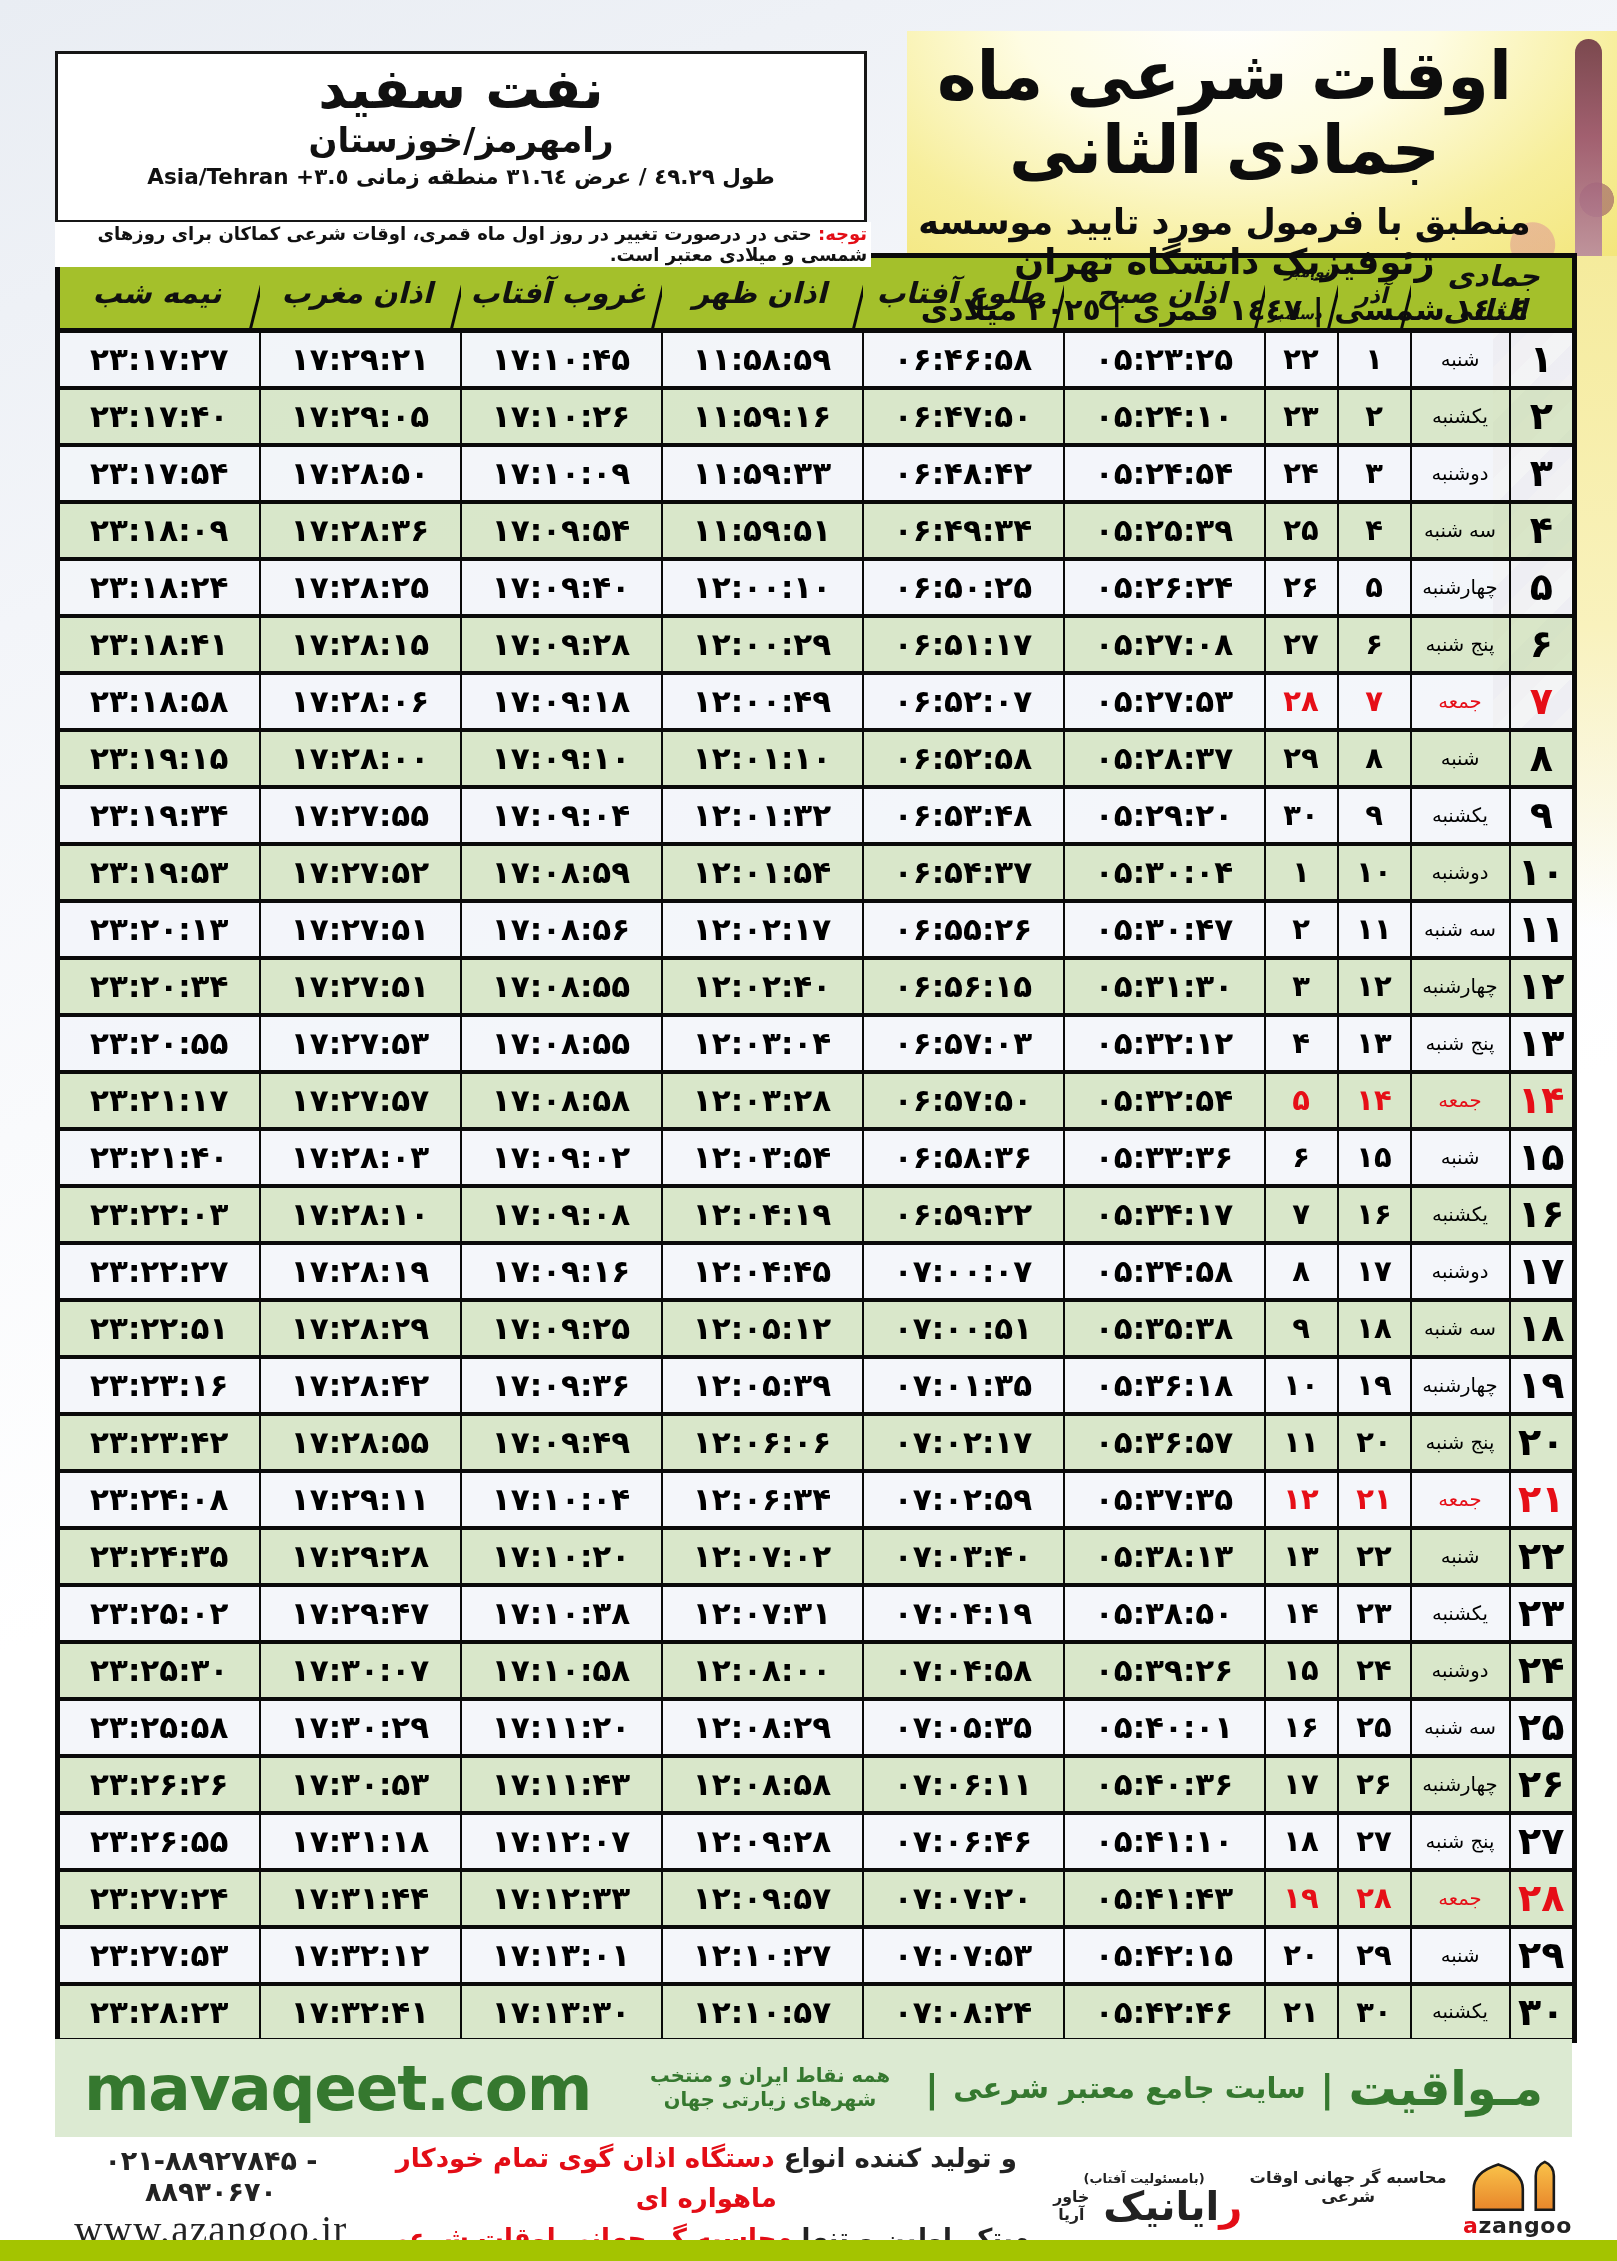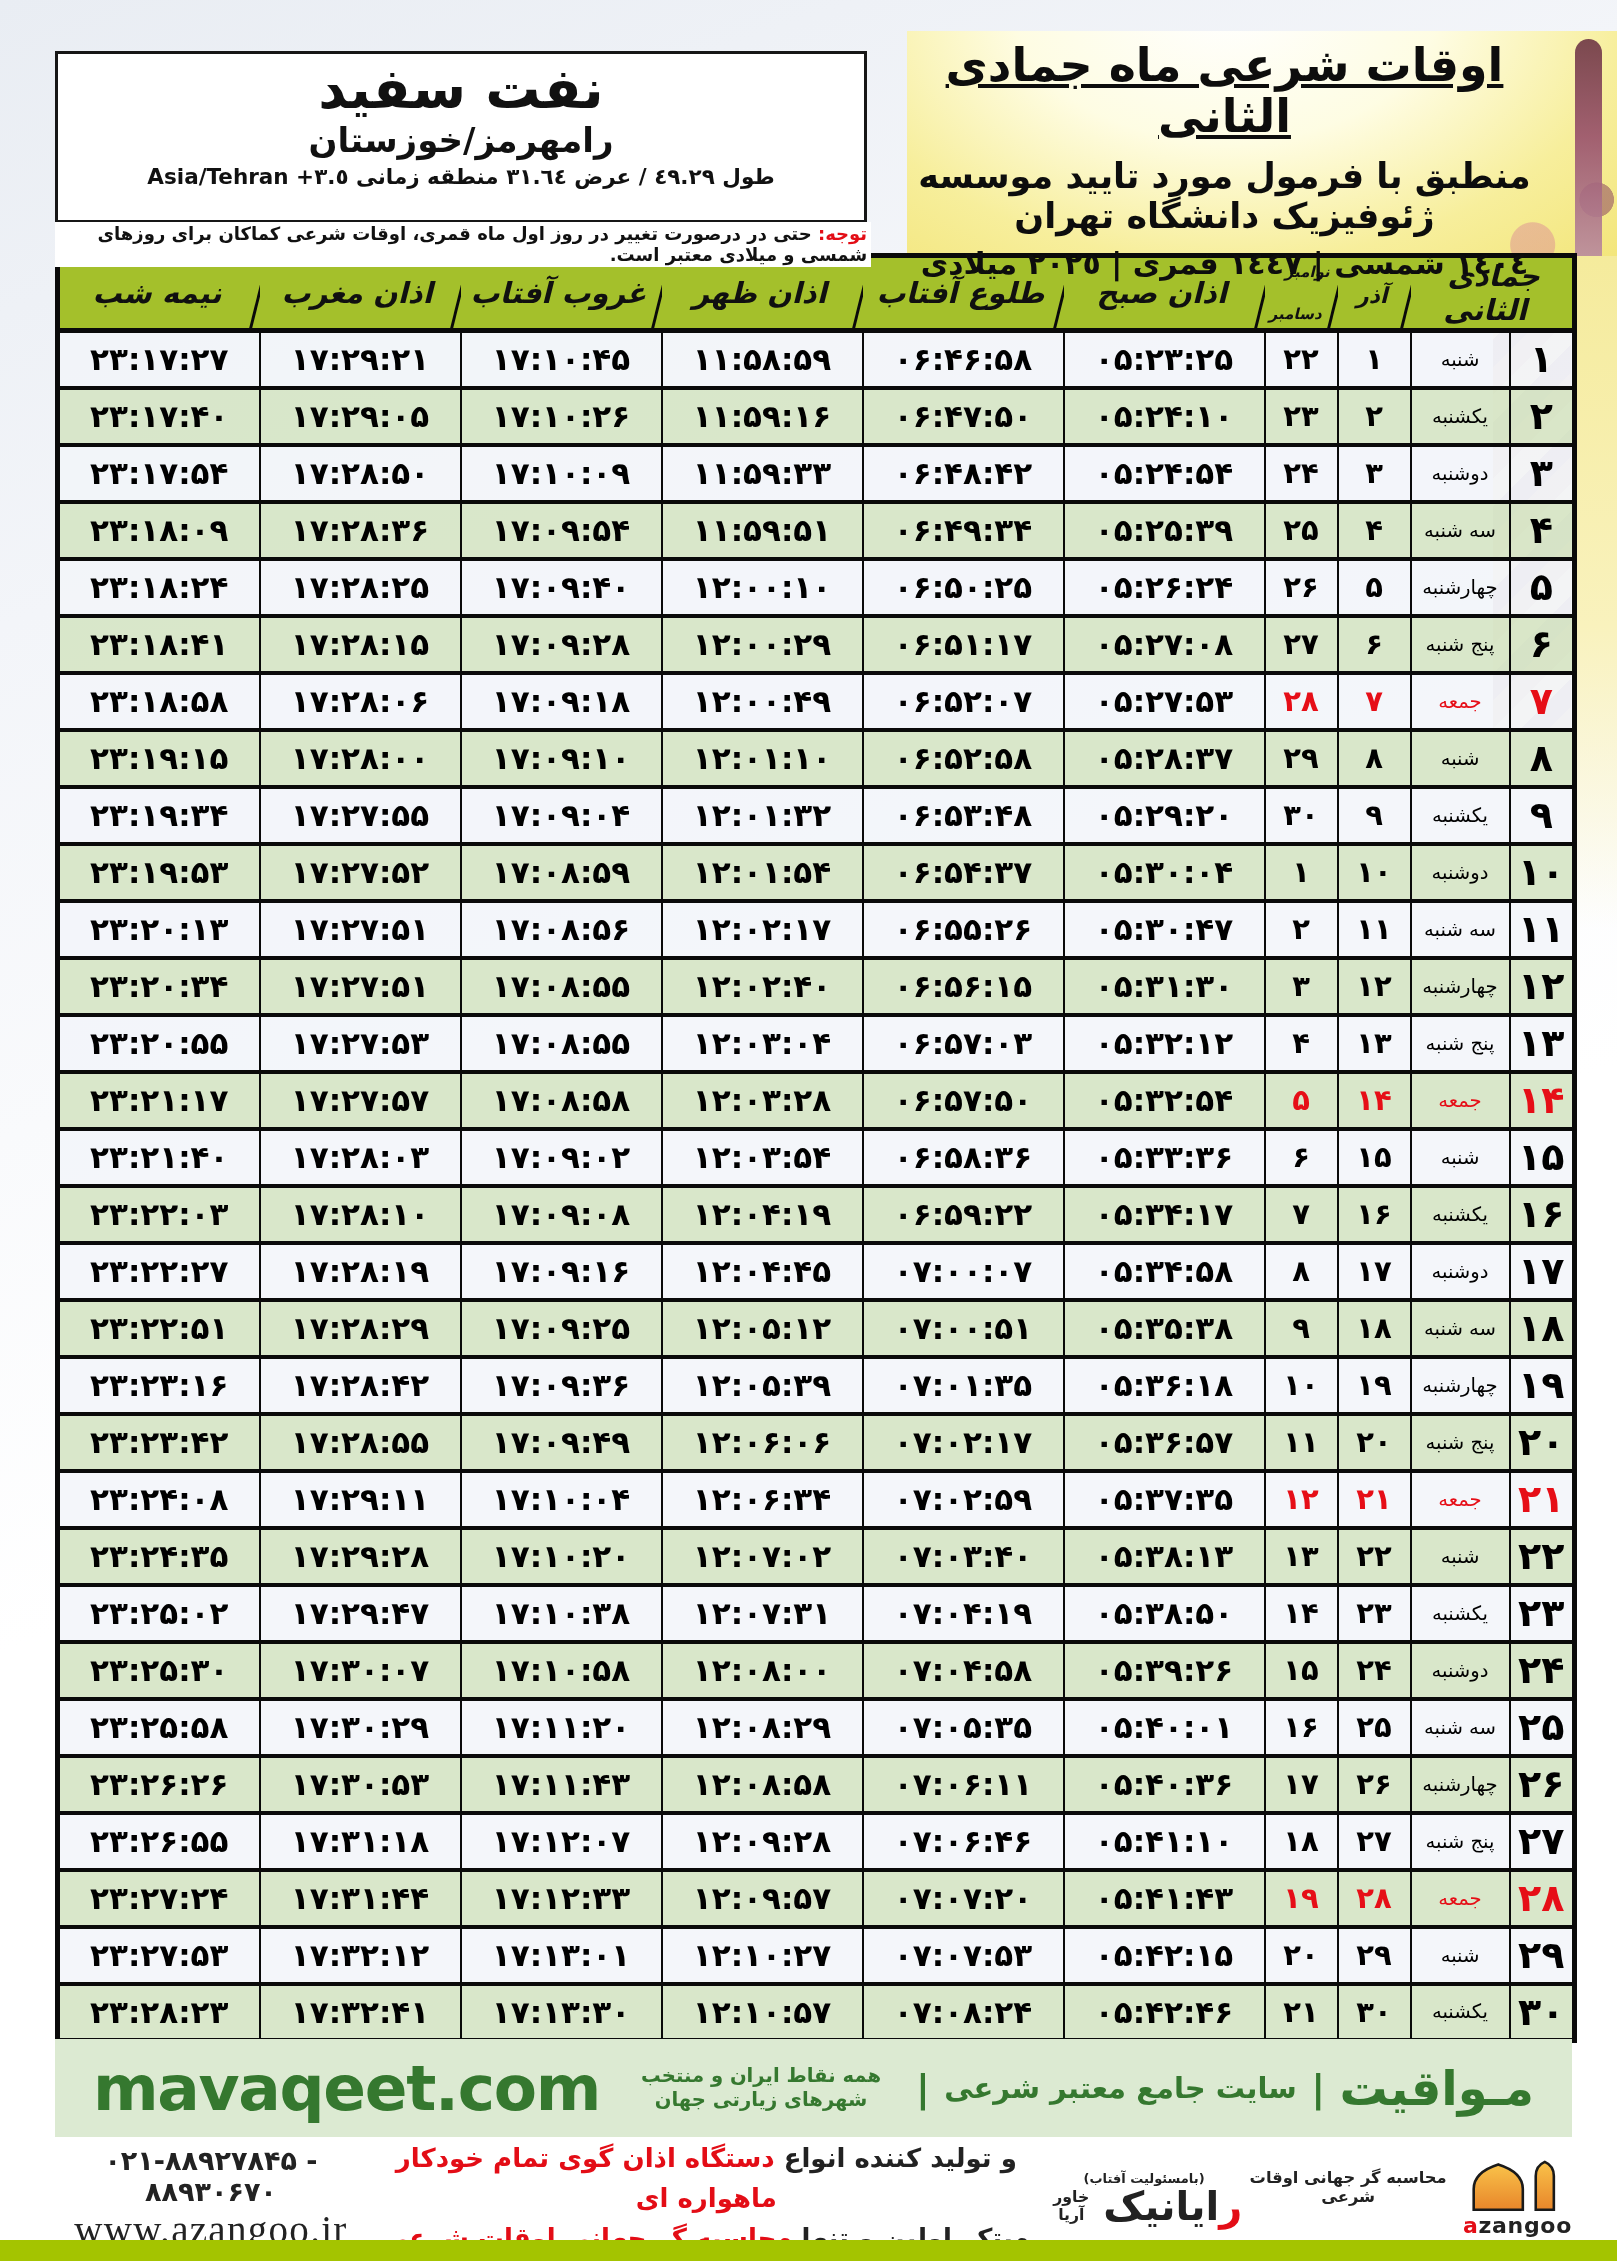--- a/index.html
+++ b/index.html
@@ -20,21 +20,21 @@
   .art-daycol{left:1493px;top:256px;width:78px;height:476px;opacity:.45;
     background:repeating-linear-gradient(135deg, rgba(116,58,88,.6) 0 19.6px, rgba(188,118,70,.55) 19.6px 39px, rgba(240,198,118,.5) 39px 59px);}
   
   .info-box{position:absolute;left:55px;top:51px;width:812px;height:172px;z-index:2;
     background:#fff;border:3.9px solid #161616;box-sizing:border-box;text-align:center;color:#111;}
   .loc-name{font-size:55px;font-weight:bold;line-height:1.12;margin-top:5.2px;}
   .loc-region{font-size:34px;font-weight:bold;line-height:1.15;}
   .loc-coords{font-size:21.5px;font-weight:bold;margin-top:3.9px;}
   
   .title-block{position:absolute;left:874px;top:40px;width:701px;z-index:2;text-align:center;color:#0d0d0d;}
-  .title-main{font-size:46px;font-weight:bold;line-height:1.1;text-decoration:underline;}
+  .title-main{font-size:67px;font-weight:bold;line-height:1.1;}
   .title-sub{font-size:35px;font-weight:bold;margin-top:14.4px;}
   .title-years{font-size:30px;font-weight:bold;margin-top:10.4px;}
   
   .notice{position:absolute;left:55px;top:222px;width:816px;z-index:2;text-align:right;
     font-size:18px;font-weight:bold;color:#111;background:#fff;padding:1.3px 3.9px;box-sizing:border-box;}
   .notice-label{color:#e30d16;}
   
   table.times{position:absolute;left:55px;top:253px;width:1517px;z-index:1;
     border-collapse:collapse;table-layout:fixed;border:5.2px solid #0a0a0a;}
   .times th,.times td{border:2.6px solid #0a0a0a;box-sizing:border-box;text-align:center;vertical-align:middle;overflow:hidden;}
@@ -53,21 +53,21 @@
   .times tbody tr:nth-child(odd){background:rgba(242,245,249,.85);}
   .times tbody tr:nth-child(even){background:rgba(214,229,197,.92);}
   .c-day{font-size:38px;font-weight:bold;}
   .c-week{font-size:19.6px;font-weight:normal;}
   .c-num{font-size:29px;font-weight:bold;}
   .c-time{font-size:31px;font-weight:bold;direction:ltr;unicode-bidi:embed;letter-spacing:0.7px;}
   tr.friday .c-day,tr.friday .c-week,tr.friday .c-num{color:#e60e17;}
   
   .mav-bar{position:absolute;left:55px;top:2039px;width:1517px;height:98px;z-index:2;
     background:#dcead2;display:flex;align-items:center;justify-content:space-between;
-    padding:0 38px;box-sizing:border-box;color:#35782f;}
+    padding:0 29px;box-sizing:border-box;color:#35782f;}
   .mav-url{font-size:63px;font-weight:bold;letter-spacing:-1.3px;}
   .mav-fa{display:flex;align-items:center;gap:14.4px;}
   .mav-brand{font-size:48px;font-weight:bold;}
   .mav-sep{font-size:38px;font-weight:bold;}
   .mav-desc1{font-size:29px;font-weight:bold;}
   .mav-desc2{font-size:19.6px;font-weight:bold;max-width:281px;line-height:1.25;text-align:center;}
   
   .footer{position:absolute;left:55px;top:2159px;width:1517px;height:78px;z-index:2;
     display:flex;align-items:center;justify-content:space-between;color:#222;}
   .f-azangoo{display:flex;align-items:flex-start;gap:9px;}

